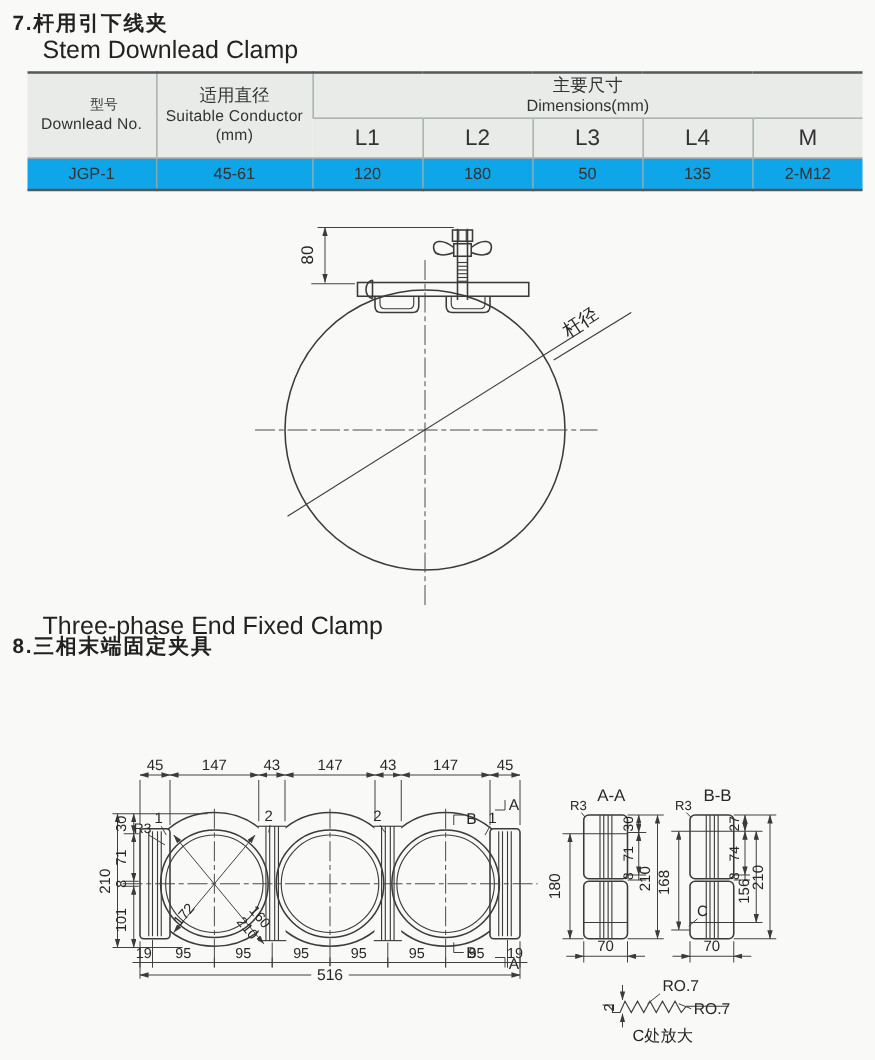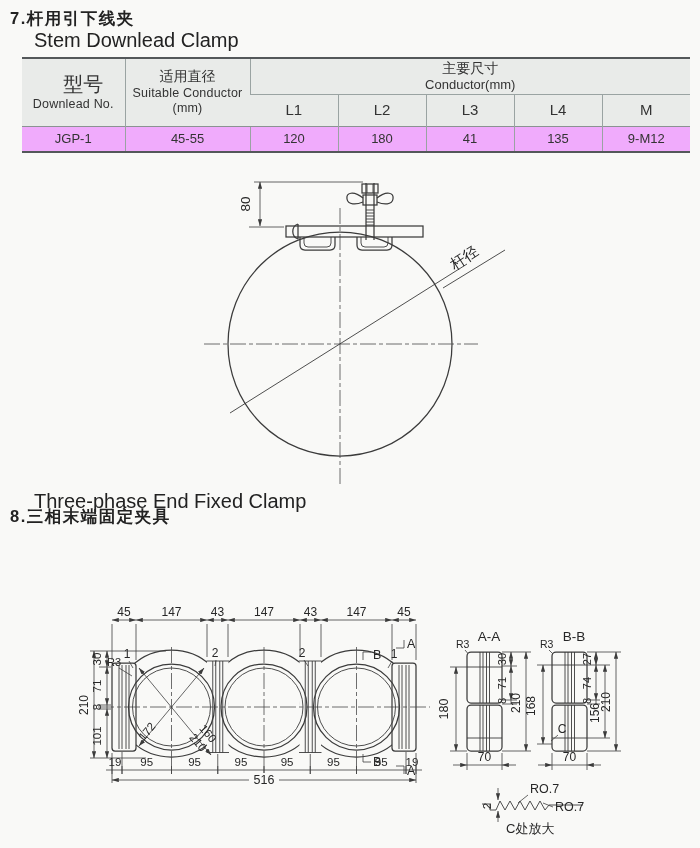--- a/index.html
+++ b/index.html
@@ -8,27 +8,27 @@
   .abs{position:absolute;}
   .h-zh{font-size:16.5px;font-weight:600;letter-spacing:1.5px;color:#222;}
   .h-en{font-size:20px;font-weight:400;color:#222;}
   table.spec{border-collapse:collapse;table-layout:fixed;width:668px;
         border-top:2.5px solid #54585a;border-bottom:2.5px solid #54585a;}
   table.spec td{border-left:1px solid #9aa3a2;text-align:center;vertical-align:middle;
         padding:0;color:#333;line-height:1.25;}
   table.spec td:first-child{border-left:none;}
   td.hd{background:#e9ebe9;}
   tr.r2 td{border-top:1px solid #9aa3a2;height:31px;}
-  tr.r3 td{border-top:1.2px solid #8b9392;height:24px;background:#f0abfc;}
+  tr.r3 td{border-top:1.2px solid #8b9392;height:24px;background:#0ea5e9;}
   tr.r1 td{height:35px;}
-  .zh15{font-size:20px;margin-left:20px;}
+  .zh15{font-size:11px;margin-left:20px;}
   .zh14{font-size:14px;}
   .en12{font-size:12.5px;letter-spacing:.2px;}
   .en13{font-size:13px;}
-  .lab13{font-size:15px;}
+  .lab13{font-size:18px;}
   .dat13{font-size:13px;}
   svg .ol{fill:none;stroke:#3b3b3b;stroke-width:1.25;}
   svg .fb{fill:#f9f9f7;stroke:#3b3b3b;stroke-width:1.25;}
   svg .fw{fill:#f9f9f7;stroke:none;}
   svg .tl{fill:none;stroke:#3b3b3b;stroke-width:0.9;}
   svg .cl{fill:none;stroke:#4a4a4a;stroke-width:0.8;stroke-dasharray:16 3 4 3;}
   svg .dm{fill:none;stroke:#404040;stroke-width:0.8;}
   svg text{fill:#272727;font-family:"Liberation Sans", sans-serif;}
 </style>
 </head>
@@ -56,38 +56,38 @@
           <div class="zh15">型号</div>
           <div class="en12">Downlead No.</div>
         </td>
         <td class="hd" rowspan="2">
           <div class="zh14">适用直径</div>
           <div class="en12">Suitable Conductor</div>
           <div class="en12">(mm)</div>
         </td>
         <td class="hd" colspan="5">
           <div class="zh14">主要尺寸</div>
-          <div class="en13">Conductor(mm)</div>
+          <div class="en13">Dimensions(mm)</div>
         </td>
       </tr>
       <tr class="r2">
         <td class="hd lab13">L1</td>
         <td class="hd lab13">L2</td>
         <td class="hd lab13">L3</td>
         <td class="hd lab13">L4</td>
         <td class="hd lab13">M</td>
       </tr>
       <tr class="r3">
         <td class="dat13">JGP-1</td>
-        <td class="dat13">45-55</td>
+        <td class="dat13">45-61</td>
         <td class="dat13">120</td>
         <td class="dat13">180</td>
-        <td class="dat13">41</td>
+        <td class="dat13">50</td>
         <td class="dat13">135</td>
-        <td class="dat13">9-M12</td>
+        <td class="dat13">2-M12</td>
       </tr>
     </tbody>
       </table>
   </div>
 
   <div class="abs h-zh" style="left:10px;top:506px;">8.三相末端固定夹具</div>
   <div class="abs h-en" style="left:34px;top:490px;">Three-phase End Fixed Clamp</div>
 
   <svg class="abs" style="left:0;top:0;" width="700" height="848" viewBox="0 0 700 848">
     <defs>

